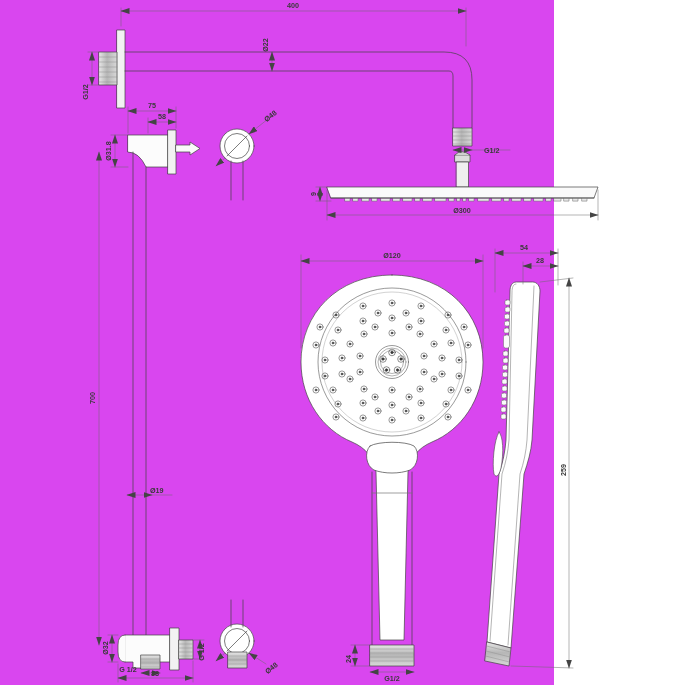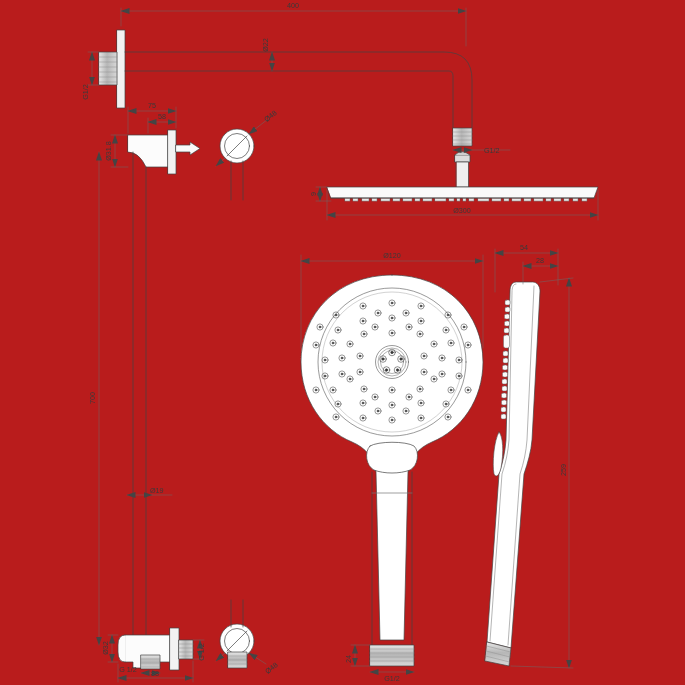--- a/index.html
+++ b/index.html
@@ -1,18 +1,18 @@
 <!DOCTYPE html>
 <html><head>
 <meta charset="utf-8">
 <style>
   html,body{margin:0;padding:0;background:#ffffff;}
   body{width:685px;height:685px;overflow:hidden;
        font-family:"Liberation Sans","DejaVu Sans",sans-serif;}
-  #sheet{position:relative;width:685px;height:685px;background:#b91c1c;}
+  #sheet{position:relative;width:554px;height:685px;background:#d946ef;font-weight:bold;}
   svg{display:block;}
   .dimtxt{font-family:"Liberation Sans","DejaVu Sans",sans-serif;font-size:7.2px;fill:#3a3a3a;}
   .dimtxt.mid{text-anchor:middle;}
   .dimtxt.st{text-anchor:start;}
 </style>
 </head>
 <body>
 
 <div id="sheet">
 <svg width="685" height="685" viewBox="0 0 685 685">

